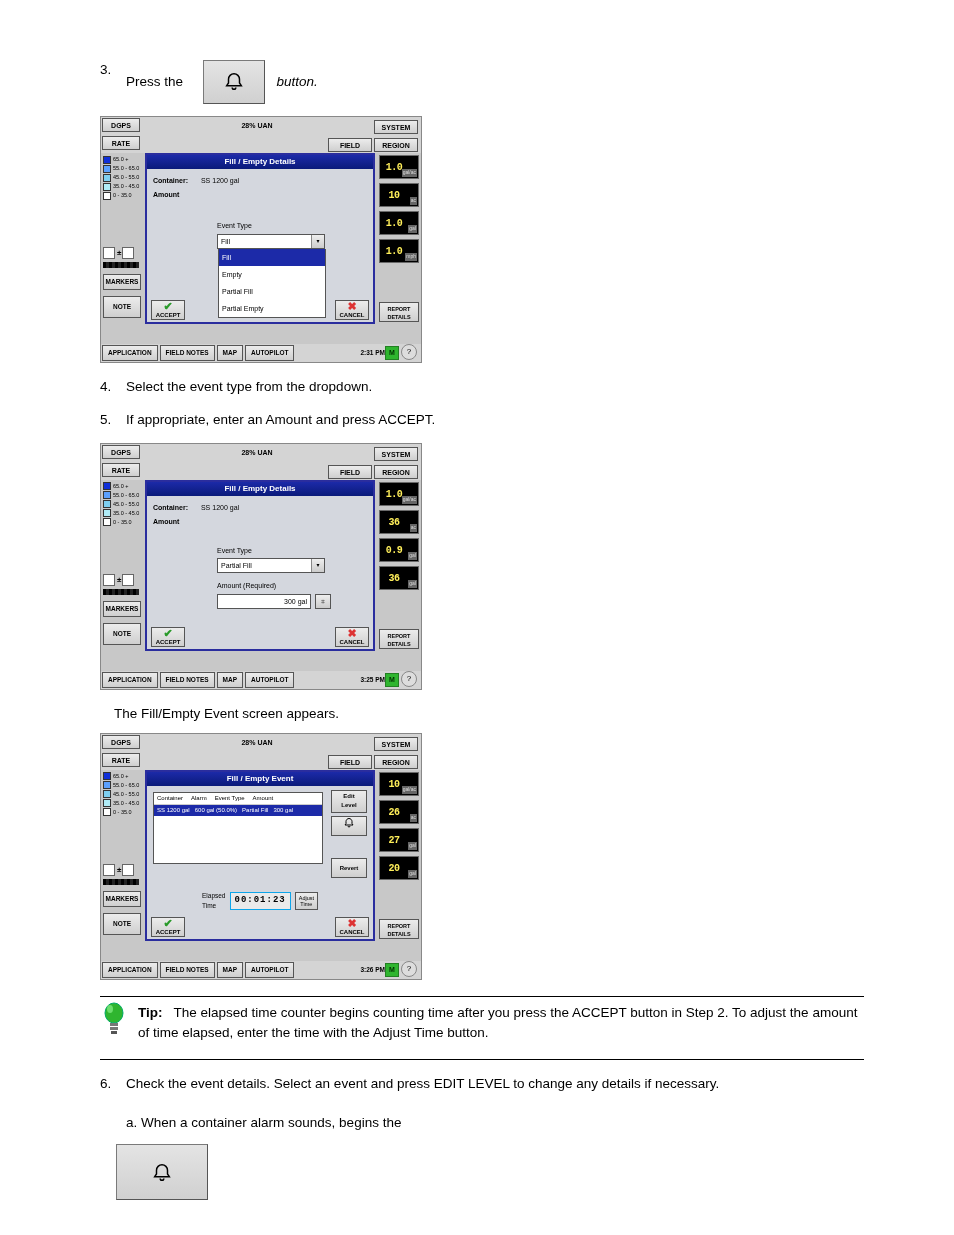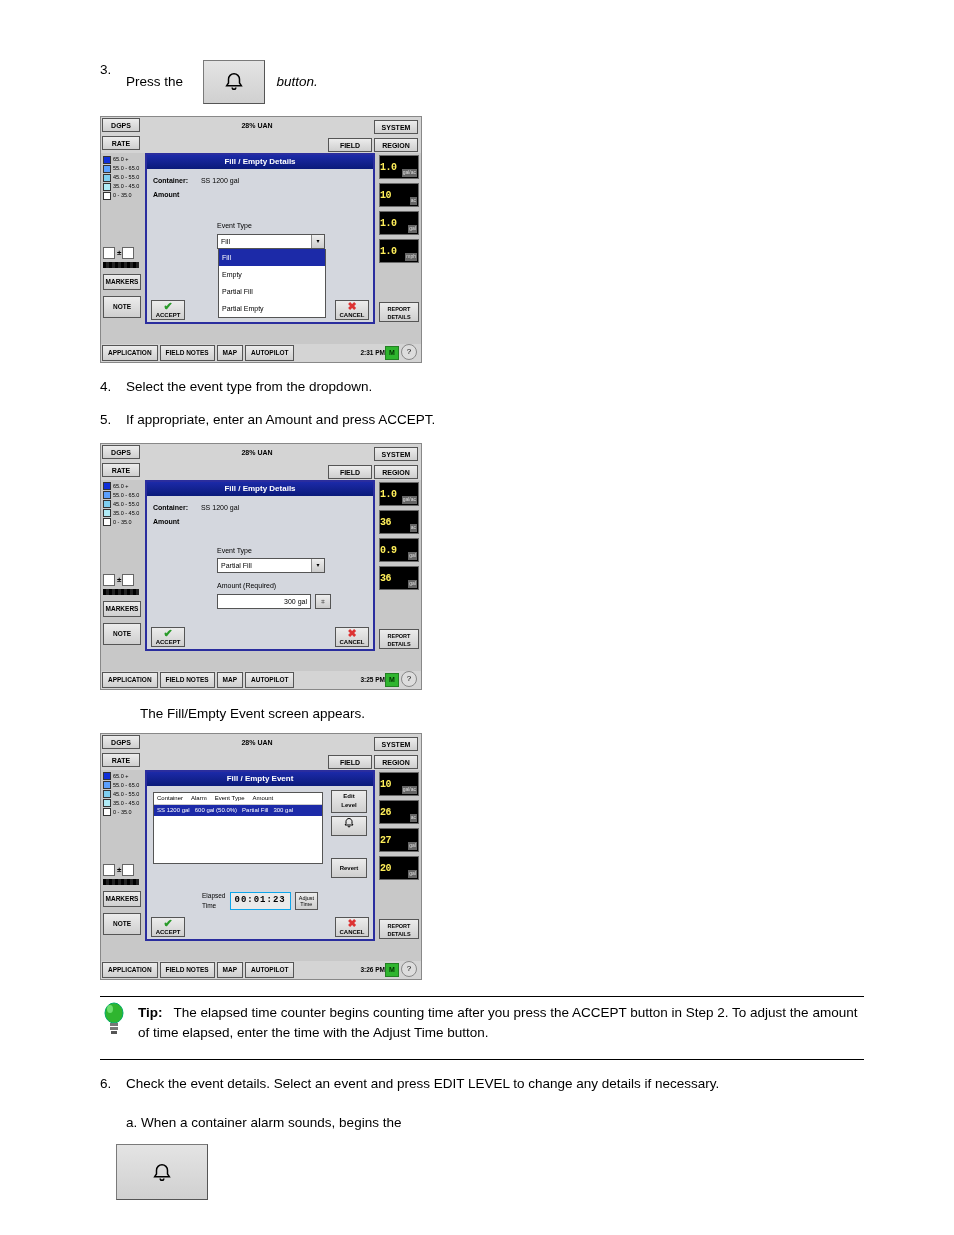--- a/index.html
+++ b/index.html
@@ -19,21 +19,21 @@
   .mid-top { position:absolute; left:40px; right:48px; top:2px; height:14px; text-align:center; font-size:7px; font-weight:bold; line-height:14px; }
   .bar-row2 { position:absolute; left:0; right:0; top:18px; height:18px; background:#d4d4d4; display:flex; }
   .btn-rate { width:38px; }
   .btn-field { width:44px; position:absolute; right:48px; top:20px; }
   .btn-region { width:44px; position:absolute; right:2px; top:20px; }
   .legend { position:absolute; left:2px; top:38px; width:38px; font-size:5.5px; line-height:9px; }
   .legend-row { display:flex; align-items:center; }
   .sw { width:6px; height:6px; margin-right:2px; display:inline-block; border:0.5px solid #333; }
   .right-gauges { position:absolute; right:2px; top:38px; width:40px; }
   .gauge { background:#000; border:1px solid #6a6a6a; height:22px; margin-bottom:4px; position:relative; }
-  .gauge-val { color:#ffef5a; font-family:"Courier New",monospace; font-weight:bold; font-size:10px; letter-spacing:-0.5px; position:absolute; left:0; right:10px; top:4px; text-align:left; }
+  .gauge-val { color:#ffef5a; font-family:"Courier New",monospace; font-weight:bold; font-size:10px; letter-spacing:-0.5px; position:absolute; left:0; right:10px; top:4px; text-align:center; }
   .gauge-unit { position:absolute; right:1px; bottom:1px; font-size:5px; color:#ddd; background:#666; padding:0 1px; }
   .left-lower { position:absolute; left:2px; top:155px; width:38px; font-size:6px; }
   .mk-btn { border:1px solid #555; background:linear-gradient(#ececec,#cfcfcf); height:14px; line-height:14px; text-align:center; font-weight:bold; margin:2px 0; font-size:6.5px; }
   .bottom-bar { position:absolute; left:0; right:0; bottom:0; height:18px; background:#d4d4d4; }
   .bottom-bar .bb { border:1px solid #555; background:linear-gradient(#ececec,#cfcfcf); font-size:6.5px; text-align:center; line-height:14px; height:14px; margin:1px; float:left; padding:0 5px; font-weight:bold;}
   .clock { position:absolute; right:36px; bottom:2px; font-size:6.5px; font-weight:bold; line-height:14px; }
   .m-badge { position:absolute; right:22px; bottom:2px; width:12px; height:12px; background:#2fb52f; border:1px solid #238023; font-size:7px; text-align:center; line-height:12px; color:#003300; font-weight:bold;}
   .help-ico { position:absolute; right:4px; bottom:2px; width:14px; height:14px; border:1px solid #888; border-radius:50%; background:#ddd; font-size:8px; text-align:center; line-height:14px; }
   .modal { position:absolute; left:44px; top:36px; right:46px; bottom:38px; background:#d4d7de; border:2px solid #2a2d9e; }
   .modal-title { background:linear-gradient(#1c2aa8,#0a1a7a); color:#fff; font-size:8px; font-weight:bold; text-align:center; height:14px; line-height:14px; }
@@ -303,21 +303,21 @@
           <div class="bb">FIELD NOTES</div>
           <div class="bb">MAP</div>
           <div class="bb">AUTOPILOT</div>
           <div class="clock">3:25 PM</div>
           <div class="m-badge">M</div>
           <div class="help-ico">?</div>
         </div>
       </div>
     </div>
 
-    <div style="margin-left:40px; margin-bottom:8px;">The Fill/Empty Event screen appears.</div>
+    <div style="margin-left:14px; margin-bottom:8px;">The Fill/Empty Event screen appears.</div>
 
     <div class="screenshots">
       <div class="shot">
         <div class="bar-top">
           <div class="btn-small btn-dgps">DGPS</div>
           <div class="mid-top">28% UAN</div>
         </div>
         <div class="btn-small btn-system">SYSTEM</div>
         <div class="bar-row2">
           <div class="btn-small btn-rate">RATE</div>

